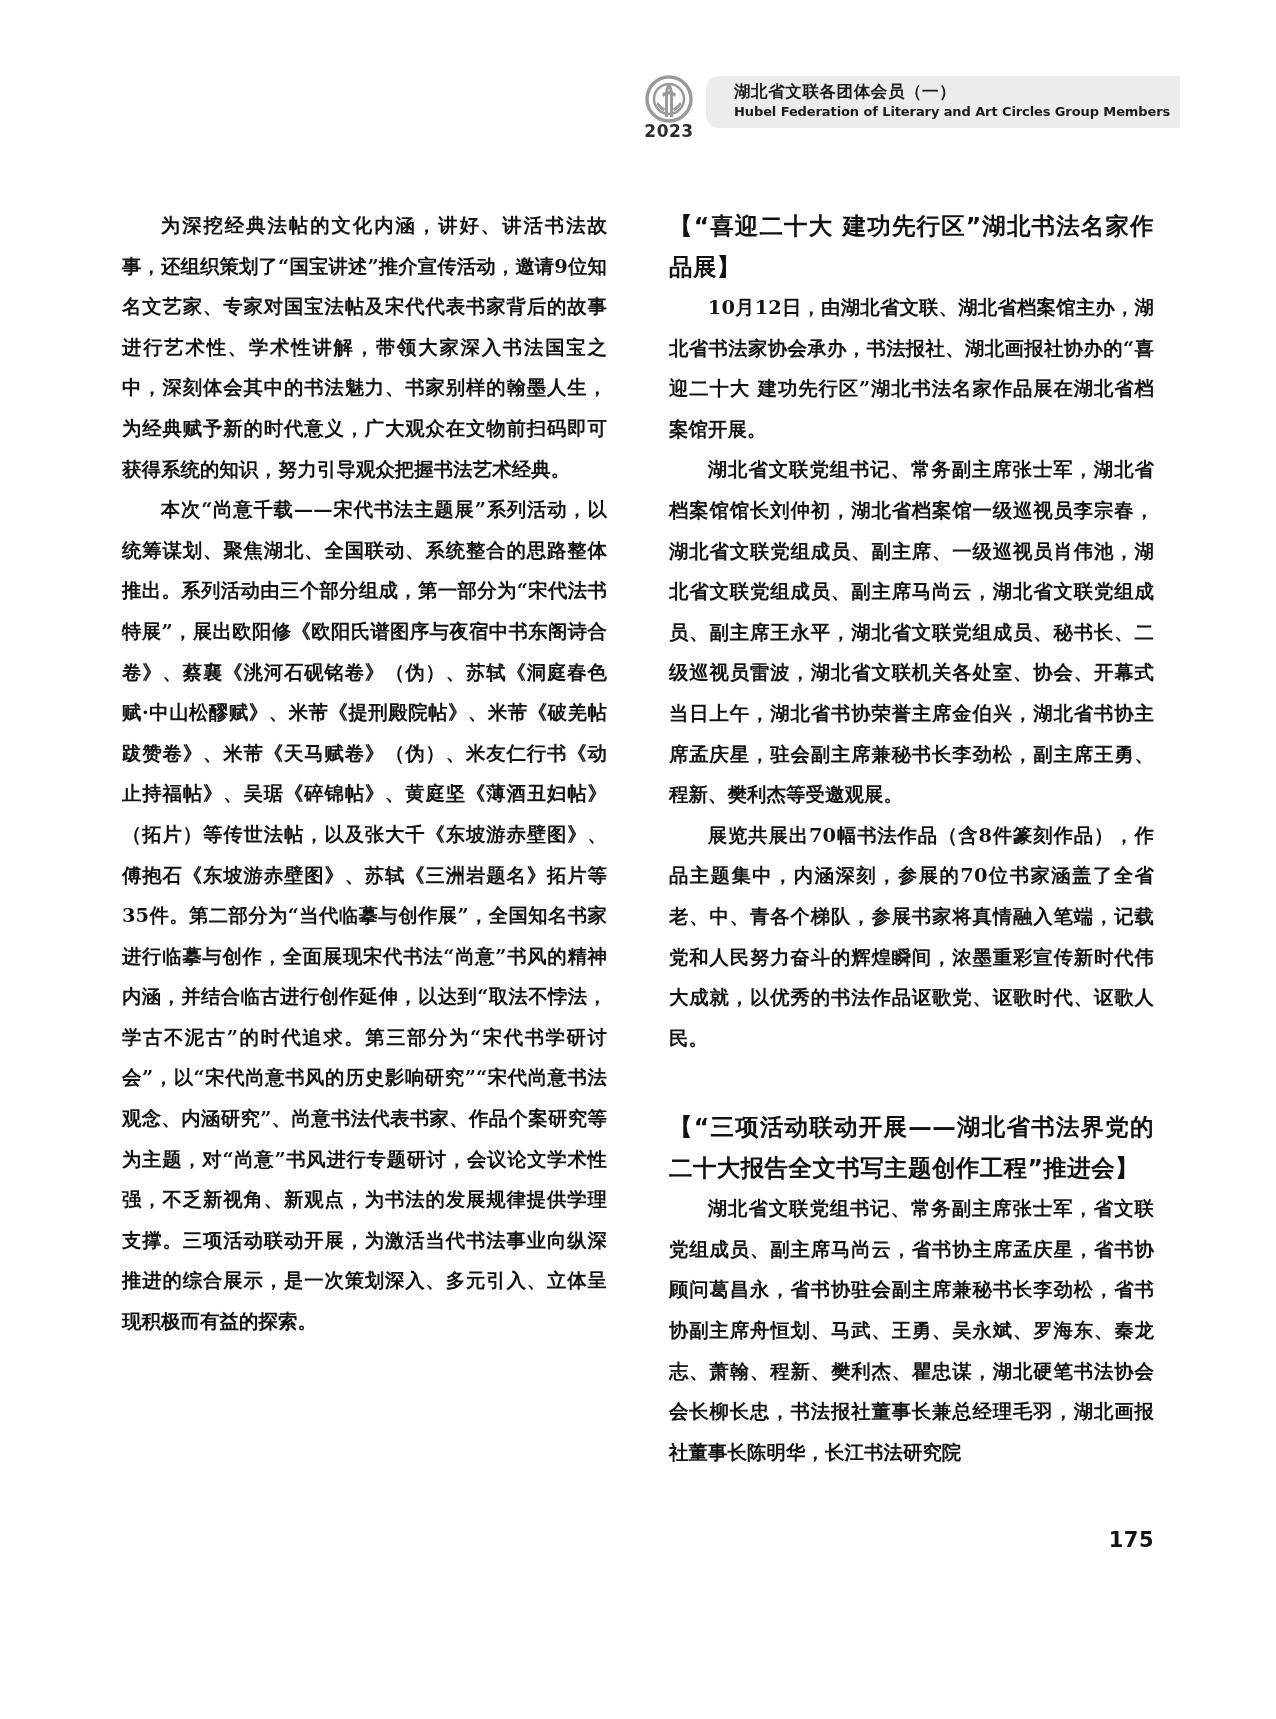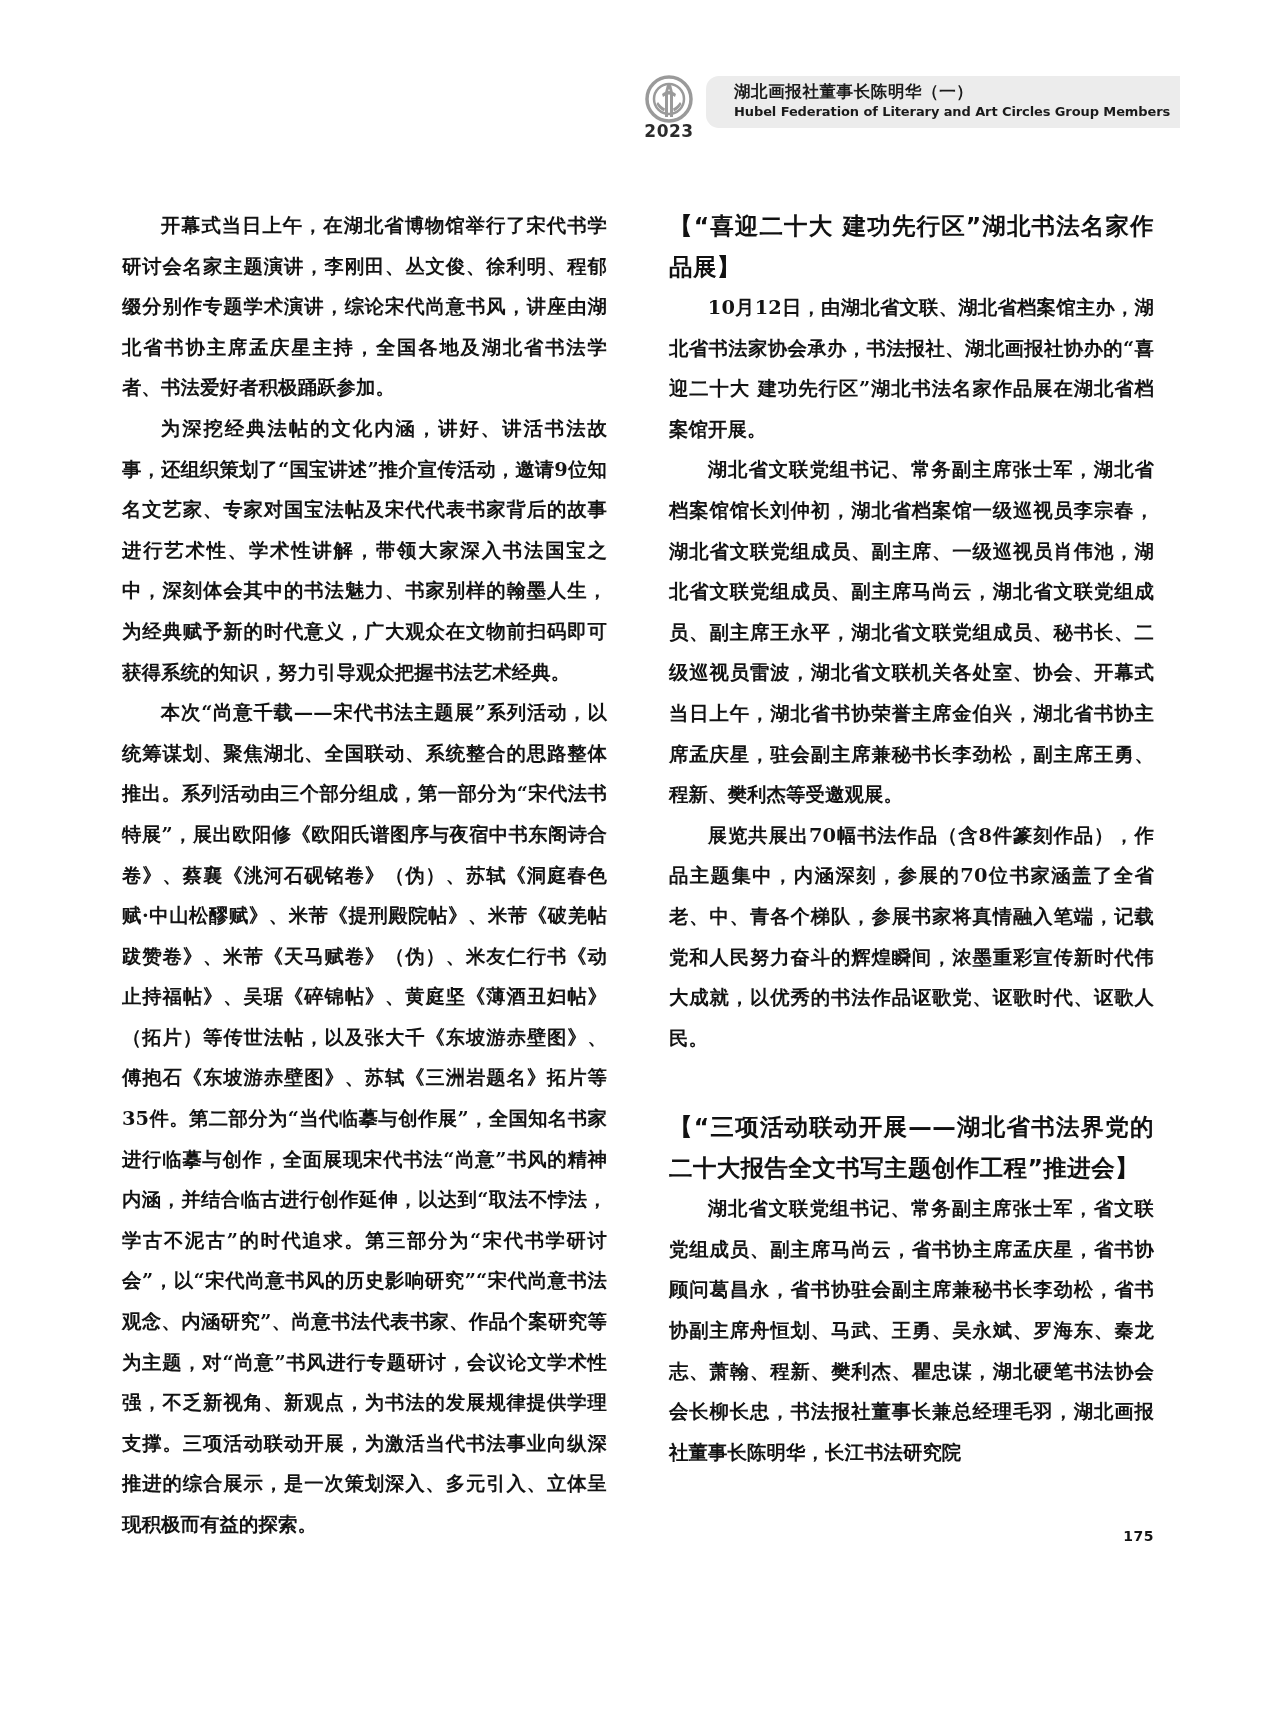--- a/index.html
+++ b/index.html
@@ -121,21 +121,21 @@
 
   
   .folio {
     position: absolute;
     left: 0;
     top: 1528px;
     width: 1154px;
     text-align: right;
     font-family: "DejaVu Sans", "Liberation Sans", sans-serif;
     font-weight: bold;
-    font-size: 14px;
+    font-size: 21px;
     letter-spacing: 0.5px;
     color: #141414;
   }
 </style>
 </head>
 <body>
 
 <div class="page-header">
 
   <div class="header-logo">
@@ -145,30 +145,29 @@
       <path d="M50 18 C44 26 42 34 42 42 L42 86 L48 86 L48 44 C48 36 49 30 50 26 C51 30 52 36 52 44 L52 86 L58 86 L58 42 C58 34 56 26 50 18 Z" fill="#9a9a9a"></path>
       <path d="M36 40 C40 36 46 34 50 34 C54 34 60 36 64 40 L62 46 C58 43 54 41 50 41 C46 41 42 43 38 46 Z" fill="#9a9a9a"></path>
       <circle cx="50" cy="26" r="5" fill="#9a9a9a"></circle>
       <path d="M28 56 C32 62 36 66 42 69 L40 75 C33 71 28 66 25 60 Z" fill="#9a9a9a"></path>
       <path d="M72 56 C68 62 64 66 58 69 L60 75 C67 71 72 66 75 60 Z" fill="#9a9a9a"></path>
     </svg>
     <div class="logo-year">2023</div>
   </div>
 
   <div class="header-band">
-    <div class="header-title-cn">湖北画报社董事长陈明华（一）</div>
+    <div class="header-title-cn">湖北省文联各团体会员（一）</div>
     <div class="header-title-en">Hubel Federation of Literary and Art Circles Group Members</div>
   </div>
 
 </div>
 
 <div class="columns">
 
   <div class="col">
-    <p class="body-text">开幕式当日上午，在湖北省博物馆举行了宋代书学研讨会名家主题演讲，李刚田、丛文俊、徐利明、程郁缀分别作专题学术演讲，综论宋代尚意书风，讲座由湖北省书协主席孟庆星主持，全国各地及湖北省书法学者、书法爱好者积极踊跃参加。</p>
     <p class="body-text">为深挖经典法帖的文化内涵，讲好、讲活书法故事，还组织策划了“国宝讲述”推介宣传活动，邀请9位知名文艺家、专家对国宝法帖及宋代代表书家背后的故事进行艺术性、学术性讲解，带领大家深入书法国宝之中，深刻体会其中的书法魅力、书家别样的翰墨人生，为经典赋予新的时代意义，广大观众在文物前扫码即可获得系统的知识，努力引导观众把握书法艺术经典。</p>
     <p class="body-text">本次“尚意千载——宋代书法主题展”系列活动，以统筹谋划、聚焦湖北、全国联动、系统整合的思路整体推出。系列活动由三个部分组成，第一部分为“宋代法书特展”，展出欧阳修《欧阳氏谱图序与夜宿中书东阁诗合卷》、蔡襄《洮河石砚铭卷》（伪）、苏轼《洞庭春色赋·中山松醪赋》、米芾《提刑殿院帖》、米芾《破羌帖跋赞卷》、米芾《天马赋卷》（伪）、米友仁行书《动止持福帖》、吴琚《碎锦帖》、黄庭坚《薄酒丑妇帖》（拓片）等传世法帖，以及张大千《东坡游赤壁图》、傅抱石《东坡游赤壁图》、苏轼《三洲岩题名》拓片等35件。第二部分为“当代临摹与创作展”，全国知名书家进行临摹与创作，全面展现宋代书法“尚意”书风的精神内涵，并结合临古进行创作延伸，以达到“取法不悖法，学古不泥古”的时代追求。第三部分为“宋代书学研讨会”，以“宋代尚意书风的历史影响研究”“宋代尚意书法观念、内涵研究”、尚意书法代表书家、作品个案研究等为主题，对“尚意”书风进行专题研讨，会议论文学术性强，不乏新视角、新观点，为书法的发展规律提供学理支撑。三项活动联动开展，为激活当代书法事业向纵深推进的综合展示，是一次策划深入、多元引入、立体呈现积极而有益的探索。</p>
   </div>
 
   <div class="col">
 
     <h2 class="section-heading">【“喜迎二十大 建功先行区”湖北书法名家作品展】</h2>
     <p class="body-text">10月12日，由湖北省文联、湖北省档案馆主办，湖北省书法家协会承办，书法报社、湖北画报社协办的“喜迎二十大 建功先行区”湖北书法名家作品展在湖北省档案馆开展。</p>
     <p class="body-text">湖北省文联党组书记、常务副主席张士军，湖北省档案馆馆长刘仲初，湖北省档案馆一级巡视员李宗春，湖北省文联党组成员、副主席、一级巡视员肖伟池，湖北省文联党组成员、副主席马尚云，湖北省文联党组成员、副主席王永平，湖北省文联党组成员、秘书长、二级巡视员雷波，湖北省文联机关各处室、协会、开幕式当日上午，湖北省书协荣誉主席金伯兴，湖北省书协主席孟庆星，驻会副主席兼秘书长李劲松，副主席王勇、程新、樊利杰等受邀观展。</p>
     <p class="body-text">展览共展出70幅书法作品（含8件篆刻作品），作品主题集中，内涵深刻，参展的70位书家涵盖了全省老、中、青各个梯队，参展书家将真情融入笔端，记载党和人民努力奋斗的辉煌瞬间，浓墨重彩宣传新时代伟大成就，以优秀的书法作品讴歌党、讴歌时代、讴歌人民。</p>

